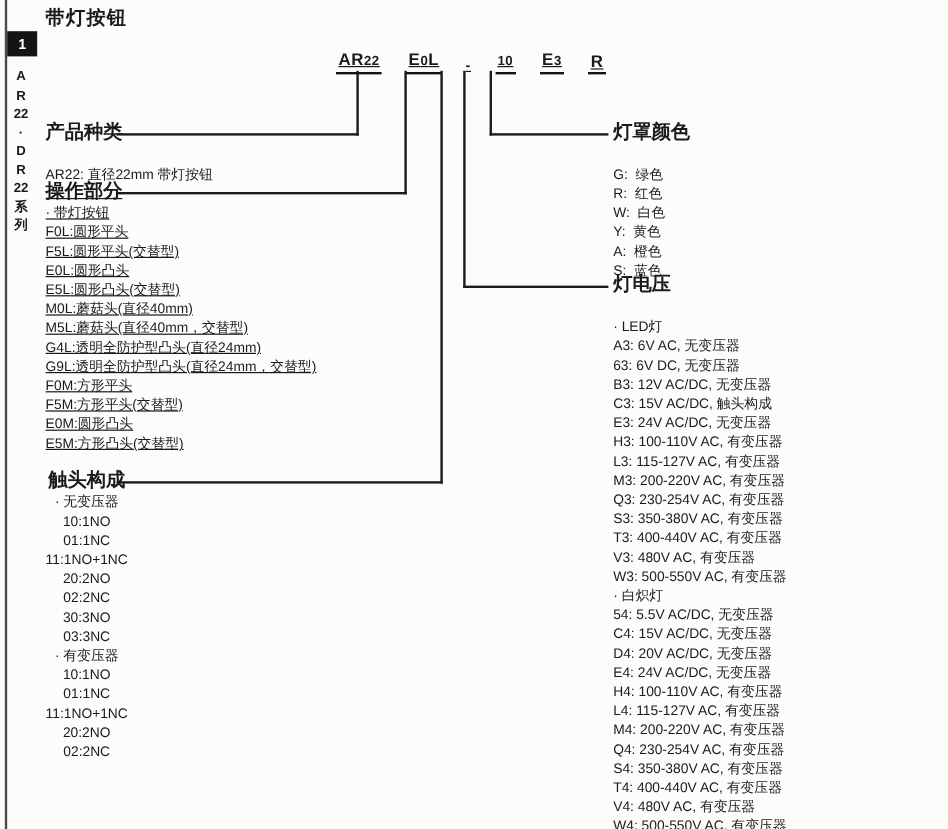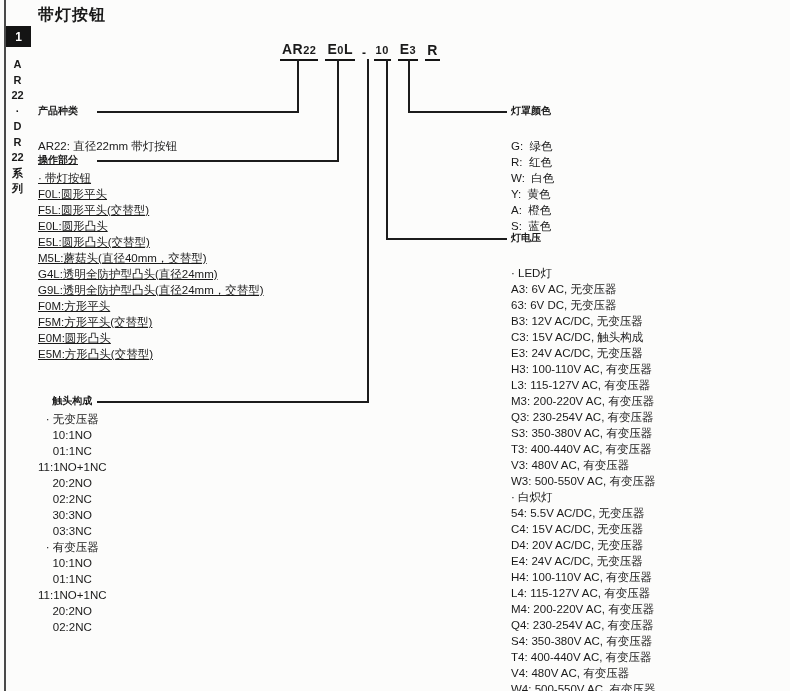--- a/index.html
+++ b/index.html
@@ -19,35 +19,35 @@
   .series-label{position:absolute; left:5px; top:57px; width:25px; text-align:center;}
   .series-char{font-size:11px; font-weight:bold; line-height:15.5px; white-space:pre;}
   
   .title{
     position:absolute; left:38px; top:5px; margin:0;
     font-size:16px; font-weight:bold; letter-spacing:1px;
   }
   
   .partnum{
     position:absolute; left:280px; top:42px;
-    display:flex; align-items:flex-end; gap:7px;
+    display:flex; align-items:flex-end; gap:20px;text-decoration:underline;
   }
   .pn-seg{
     font-size:14px; font-weight:bold; letter-spacing:0.5px;
     padding:0 2px 1px 2px; border-bottom:2px solid #141414; line-height:15px;
   }
   .pn-num{font-size:11px;}
   .pn-dash{border-bottom:none; padding:0; font-size:12px;}
   
   .hline,.vline{position:absolute; background:#1c1c1c;}
   .hline{height:2px;}
   .vline{width:2px;}
   
   .section{position:absolute;}
-  .sec-title{font-size:10px; font-weight:bold; line-height:14px; white-space:pre;}
+  .sec-title{font-size:16px; font-weight:bold; line-height:14px; white-space:pre;}
   .rows{margin:0;}
   .row{font-size:11.5px; line-height:16px; white-space:pre;}
   .rows-product{margin-top:20px;}
   .rows-std{margin-top:3px;}
 </style>
 </head>
 <body>
 
 <div class="page">
 
@@ -102,20 +102,21 @@
 
   <div class="section" style="left:38px; top:153px;text-decoration:underline;">
     <div class="sec-title">操作部分</div>
     <div class="rows rows-std">
 
     <div class="row">· 带灯按钮</div>
         <div class="row">F0L:圆形平头</div>
         <div class="row">F5L:圆形平头(交替型)</div>
         <div class="row">E0L:圆形凸头</div>
         <div class="row">E5L:圆形凸头(交替型)</div>
+        <div class="row">M0L:蘑菇头(直径40mm)</div>
         <div class="row">M5L:蘑菇头(直径40mm，交替型)</div>
         <div class="row">G4L:透明全防护型凸头(直径24mm)</div>
         <div class="row">G9L:透明全防护型凸头(直径24mm，交替型)</div>
         <div class="row">F0M:方形平头</div>
         <div class="row">F5M:方形平头(交替型)</div>
         <div class="row">E0M:圆形凸头</div>
         <div class="row">E5M:方形凸头(交替型)</div>
       </div>
   </div>
 

